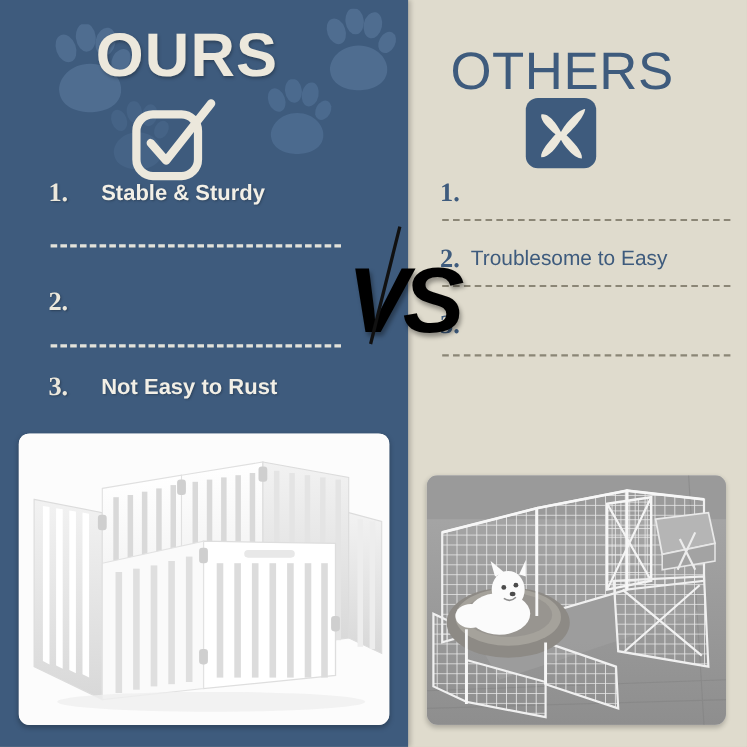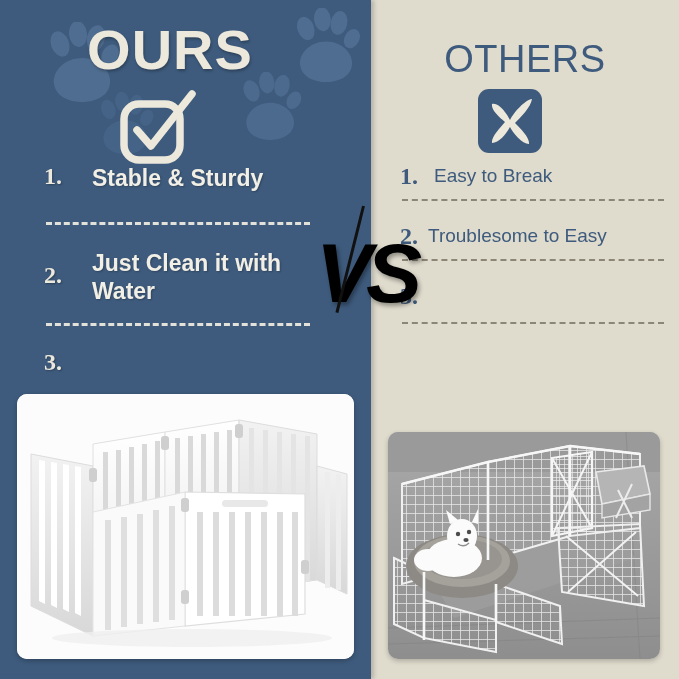--- a/index.html
+++ b/index.html
@@ -28,23 +28,23 @@
 
   
   .hdr-ours{
     position:absolute; left:0; top:17px; width:340px;
     text-align:center;
     font-size:56px; font-weight:bold; letter-spacing:1px;
     color:#ece8dc;
     text-shadow:1px 2px 3px rgba(0,0,0,.28);
   }
   .hdr-others{
-    position:absolute; left:371px; top:38px; width:308px;
+    position:absolute; left:357px; top:38px; width:308px;
     text-align:center;
-    font-size:38px; font-weight:normal; letter-spacing:.5px;
+    font-size:48px; font-weight:normal; letter-spacing:.5px;
     color:#3e5b7d;
   }
 
   
   .icon-check{ position:absolute; left:118px; top:88px; }
   .icon-x{ position:absolute; left:477px; top:88px; }
 
   
   .list{ position:absolute; }
   .list-left{ left:44px; top:164px; width:268px; }
@@ -55,21 +55,21 @@
   .num{
     flex:0 0 auto;
     font-family:"Liberation Serif", serif;
     font-weight:bold;
     font-size:24px;
     line-height:1;
   }
   .num-l{ color:#ece8dc; width:48px; text-shadow:1px 1px 2px rgba(0,0,0,.3); }
   .num-r{ color:#3e5b7d; width:34px; }
   .txt{
-    font-size:23px; font-weight:bold; line-height:1.22;
+    font-size:20px; font-weight:bold; line-height:1.22;
   }
   .txt-l{ color:#f2efe6; text-shadow:1px 1px 2px rgba(0,0,0,.25); }
   .txt-r{ color:#3e5b7d; font-weight:normal; font-size:19px; }
 
   .dash-l{
     height:0; border-top:3px dashed #eceadf; opacity:.95;
     margin:12px 0 0 2px; width:264px;
   }
   .dash-r{
     height:0; border-top:2px dashed #8b8676;
@@ -193,36 +193,35 @@
 
     <div class="row row-left">
       <span class="num num-l">1.</span>
       <span class="txt txt-l">Stable &amp; Sturdy</span>
     </div>
     <div class="dash-l"></div>
     <div class="sp-l"></div>
 
     <div class="row row-left">
       <span class="num num-l" style="padding-top:14px;">2.</span>
-      <span class="txt txt-l" style="max-width:210px;">Just Clean it with Water</span>
     </div>
     <div class="dash-l" style="margin-top:18px;"></div>
     <div class="sp-l"></div>
 
     <div class="row row-left">
       <span class="num num-l">3.</span>
+      <span class="txt txt-l">Not Easy to Rust</span>
     </div>
     <div class="dash-l" style="margin-top:20px;"></div>
   </div>
 
   <div class="list list-right">
 
     <div class="row">
       <span class="num num-r">1.</span>
-      <span class="txt txt-r">Easy to Break</span>
     </div>
     <div class="dash-r"></div>
     <div class="sp-r"></div>
 
     <div class="row">
       <span class="num num-r" style="width:28px;">2.</span>
       <span class="txt txt-r">Troublesome to Easy</span>
     </div>
     <div class="dash-r"></div>
     <div class="sp-r"></div>

